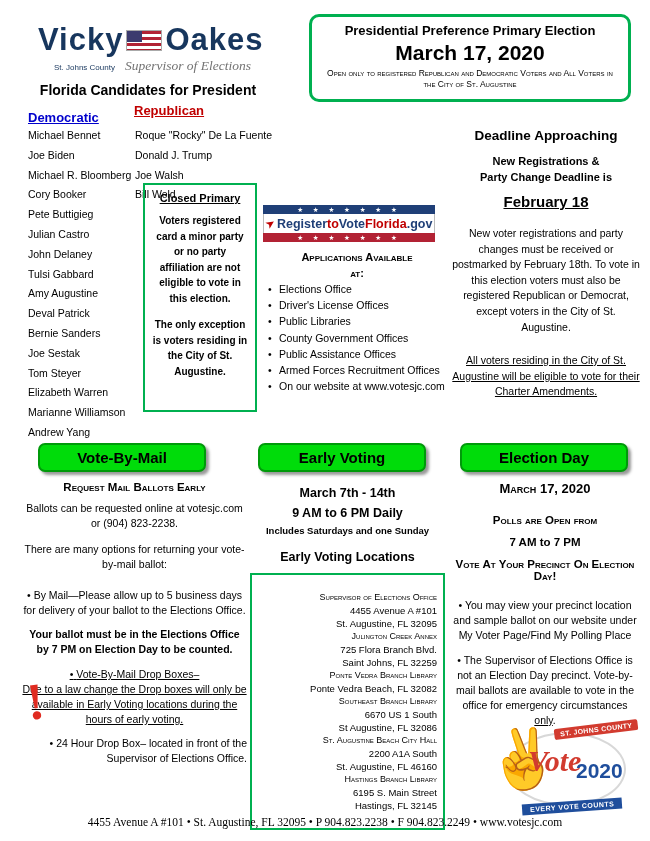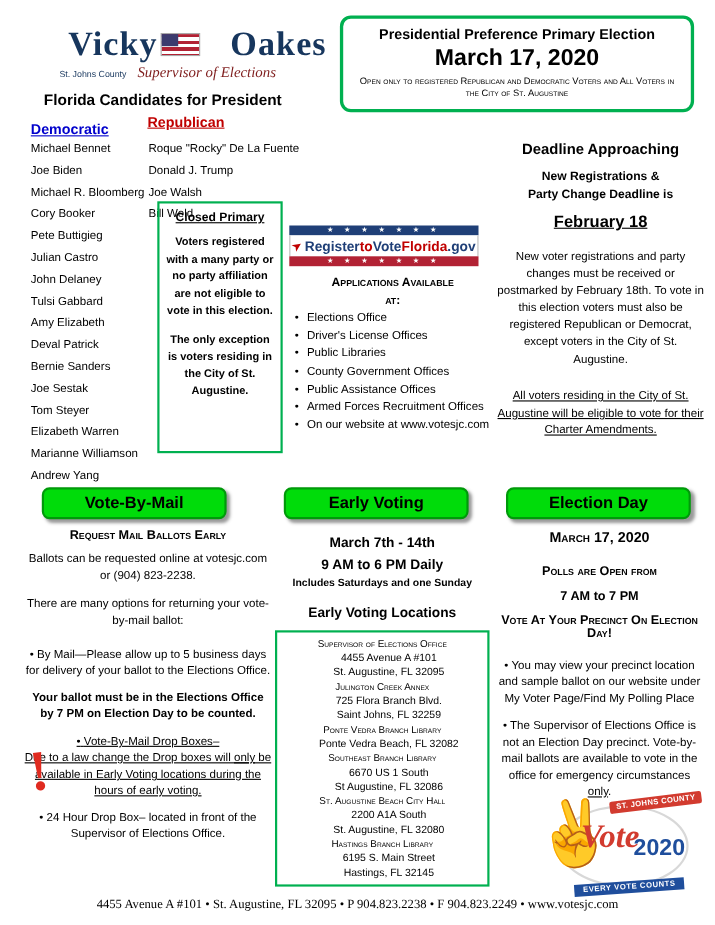--- a/index.html
+++ b/index.html
@@ -6,27 +6,27 @@
   html,body{background:#fff;}
   .page{position:relative;width:650px;height:841px;background:#fff;color:#000;
         font-family:"Liberation Sans",sans-serif;overflow:hidden;margin:0 auto;}
   .abs{position:absolute;}
   .ctr{text-align:center;}
   .b{font-weight:bold;}
   .u{text-decoration:underline;}
 
   
   .logo-row{display:flex;align-items:center;}
-  .logo-name{font-family:Liberation Serif, serif;font-weight:bold;font-size:31px;color:#17365d;letter-spacing:1px;margin-left:24px;}
+  .logo-name{font-family:Liberation Sans, sans-serif;font-weight:bold;font-size:31px;color:#17365d;letter-spacing:1px;}
   .flag{position:relative;width:36px;height:21px;margin:0 3px;flex:0 0 auto;
         background:repeating-linear-gradient(180deg,#b22234 0 3px,#fff 3px 6px);border:1px solid #aaa;}
   .flag-canton{position:absolute;left:0;top:0;width:15px;height:11px;background:#3c3b6e;}
   .logo-sub{display:flex;align-items:baseline;}
   .logo-county{font-size:8px;color:#17365d;margin-left:16px;}
-  .logo-title{font-family:"Liberation Serif",serif;font-style:italic;font-size:13.5px;color:#7f1d1d;margin-left:10px;}
+  .logo-title{font-family:"Liberation Serif",serif;font-style:italic;font-size:13.5px;color:#737373;margin-left:10px;}
 
   
   .election-box{border:3px solid #00b050;border-radius:10px;text-align:center;padding:6px 14px 0;}
   .eb-title{font-size:13px;font-weight:bold;}
   .eb-date{font-size:21px;font-weight:bold;margin-top:3px;}
   .eb-sub{font-size:8.5px;line-height:1.35;margin-top:3px;font-variant:small-caps;}
 
   
   .cand-heading{font-size:14px;font-weight:bold;}
   .party-label{font-size:13px;font-weight:bold;text-decoration:underline;}
@@ -63,21 +63,21 @@
 
   
   .green-btn{background:#00dc0a;border:2px solid #009a0a;border-radius:7px;height:29px;line-height:25px;
              text-align:center;font-weight:bold;font-size:15px;box-shadow:3px 3px 3px #999;}
   .col-h-sc{font-size:11.5px;font-weight:bold;font-variant:small-caps;}
   .small-txt{font-size:10.5px;line-height:15px;}
   .excl{font-size:52px;font-weight:bold;color:#e02b20;font-family:"Liberation Serif",serif;transform:rotate(-6deg);line-height:1;}
 
   .ev-h1{font-size:12.5px;font-weight:bold;}
   .ev-h2{font-size:9.5px;font-weight:bold;text-align:center;}
-  .ev-box{border:2px solid #00b050;text-align:center;padding:4px 6px;}
+  .ev-box{border:2px solid #00b050;text-align:right;padding:16px 6px;}
   .ev-name{font-size:9px;line-height:13px;font-variant:small-caps;}
   .ev-addr{font-size:9.5px;line-height:13px;padding-left:12px;}
 
   
   .vl-oval{position:absolute;left:20px;top:10px;width:118px;height:74px;background:#fff;border:2px solid #d8d8d8;border-radius:50%;}
   .vl-hand{position:absolute;left:-2px;top:8px;font-size:58px;color:#d9a86c;transform:rotate(-12deg);line-height:1;}
   .vl-county{position:absolute;right:0;top:2px;background:#d23b2f;color:#fff;font-size:7px;font-weight:bold;
              padding:2px 6px;transform:rotate(-7deg);border-radius:2px;letter-spacing:0.3px;white-space:nowrap;}
   .vl-vote{position:absolute;left:40px;top:24px;color:#d23b2f;font-size:30px;font-weight:bold;font-style:italic;
            font-family:"Liberation Serif",serif;line-height:1;}
@@ -119,40 +119,40 @@
 
   <div class="abs" style="left:28px;top:126px;width:105px;">
     <div class="cand">Michael Bennet</div>
     <div class="cand">Joe Biden</div>
     <div class="cand">Michael R. Bloomberg</div>
     <div class="cand">Cory Booker</div>
     <div class="cand">Pete Buttigieg</div>
     <div class="cand">Julian Castro</div>
     <div class="cand">John Delaney</div>
     <div class="cand">Tulsi Gabbard</div>
-    <div class="cand">Amy Elizabeth</div>
+    <div class="cand">Amy Augustine</div>
     <div class="cand">Deval Patrick</div>
     <div class="cand">Bernie Sanders</div>
     <div class="cand">Joe Sestak</div>
     <div class="cand">Tom Steyer</div>
     <div class="cand">Elizabeth Warren</div>
     <div class="cand">Marianne Williamson</div>
     <div class="cand">Andrew Yang</div>
   </div>
 
   <div class="abs" style="left:135px;top:126px;width:135px;">
     <div class="cand">Roque "Rocky" De La Fuente</div>
     <div class="cand">Donald J. Trump</div>
     <div class="cand">Joe Walsh</div>
     <div class="cand">Bill Weld</div>
   </div>
 
   <div class="abs closed-box" style="left:143px;top:183px;width:114px;height:229px;">
     <div class="cb-title">Closed Primary</div>
-    <div class="cb-p">Voters registered with a many party or no party affiliation are not eligible to vote in this election.</div>
+    <div class="cb-p">Voters registered card a minor party or no party affiliation are not eligible to vote in this election.</div>
     <div class="cb-p">The only exception is voters residing in the City of St. Augustine.</div>
   </div>
 
 
   <div class="abs" style="left:263px;top:205px;width:172px;">
     <div class="rg-stripe rg-top">★ ★ ★ ★ ★ ★ ★</div>
     <div class="rg-mid">
       <span class="rg-cursor">➤</span>
         <span class="rg-blue">Register</span>
         <span class="rg-red">to</span>
@@ -194,21 +194,21 @@
   <div class="abs ctr" style="left:22px;top:481px;width:225px;">
     <div class="col-h-sc">Request Mail Ballots Early</div>
     <div class="small-txt" style="margin-top:8px;">Ballots can be requested online at votesjc.com or (904) 823-2238.</div>
     <div class="small-txt" style="margin-top:11px;">There are many options for returning your vote-by-mail ballot:</div>
     <div class="small-txt" style="margin-top:16px;"><span>•</span> <span>By Mail—Please allow up to 5 business days for delivery of your ballot to the Elections Office.</span></div>
     <div class="small-txt b" style="margin-top:9px;">Your ballot must be in the Elections Office by 7 PM on Election Day to be counted.</div>
     <div class="small-txt" style="margin-top:10px;text-decoration:underline;">
       <span>•</span> <span>Vote-By-Mail Drop Boxes–</span><br>
       <span>Due to a law change the Drop boxes will </span><span class="u">only</span><span> be available in Early Voting locations during the hours of early voting.</span>
     </div>
-    <div class="small-txt" style="margin-top:9px;"><span>•</span> <span>24 Hour Drop Box– located in front of the Supervisor of Elections Office.</span></div>
+    <div class="small-txt" style="margin-top:9px;text-align:right;"><span>•</span> <span>24 Hour Drop Box– located in front of the Supervisor of Elections Office.</span></div>
   </div>
   <div class="abs excl" style="left:27px;top:676px;">!</div>
 
   <div class="abs ctr" style="left:250px;top:486px;width:195px;">
     <div class="ev-h1">March 7th - 14th</div>
     <div class="ev-h1" style="margin-top:6px;">9 AM to 6 PM Daily</div>
     <div class="ev-h2" style="margin-top:5px;">Includes Saturdays and one Sunday</div>
     <div class="ev-h1" style="margin-top:14px;">Early Voting Locations</div>
     <div class="ev-box" style="margin-top:9px;">
       <div>
@@ -226,21 +226,21 @@
         <div class="ev-addr">Ponte Vedra Beach, FL 32082</div>
       </div>
       <div>
         <div class="ev-name">Southeast Branch Library</div>
         <div class="ev-addr">6670 US 1 South</div>
         <div class="ev-addr">St Augustine, FL 32086</div>
       </div>
       <div>
         <div class="ev-name">St. Augustine Beach City Hall</div>
         <div class="ev-addr">2200 A1A South</div>
-        <div class="ev-addr">St. Augustine, FL 32080</div>
+        <div class="ev-addr">St. Augustine, FL 46160</div>
       </div>
       <div>
         <div class="ev-name">Hastings Branch Library</div>
         <div class="ev-addr">6195 S. Main Street</div>
         <div class="ev-addr">Hastings, FL 32145</div>
       </div>
     </div>
   </div>
 
   <div class="abs ctr" style="left:452px;top:481px;width:186px;">

